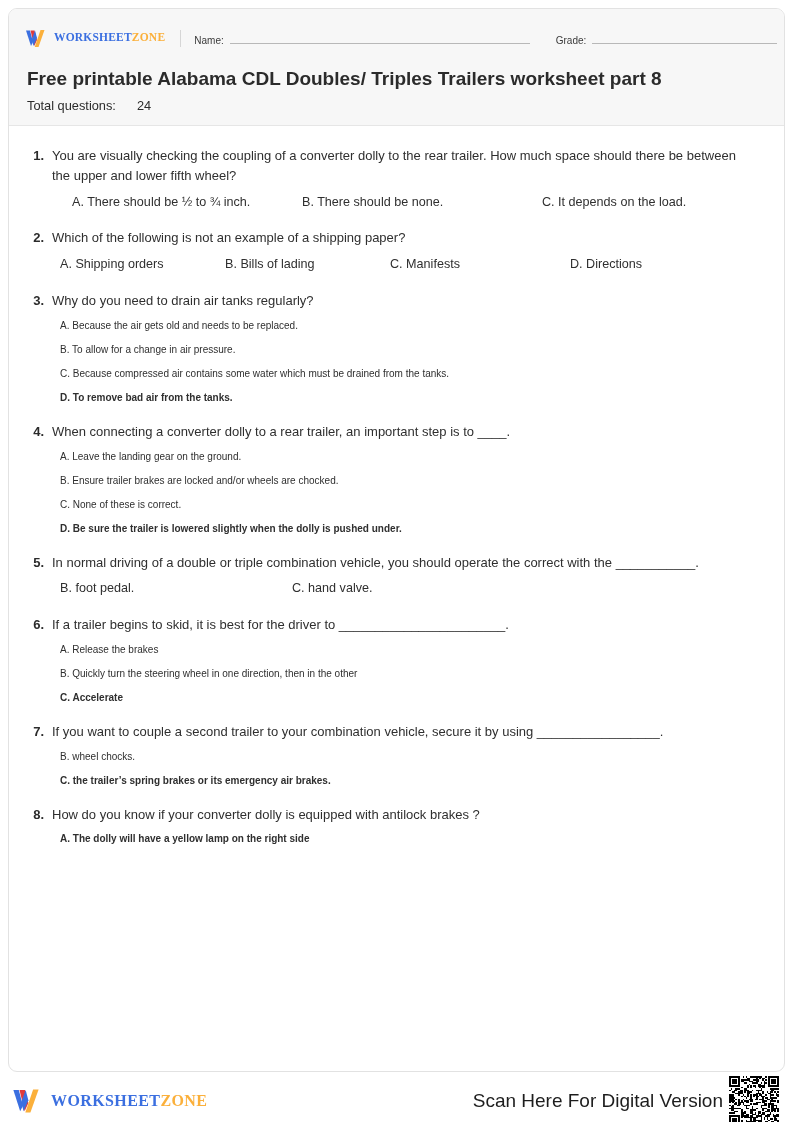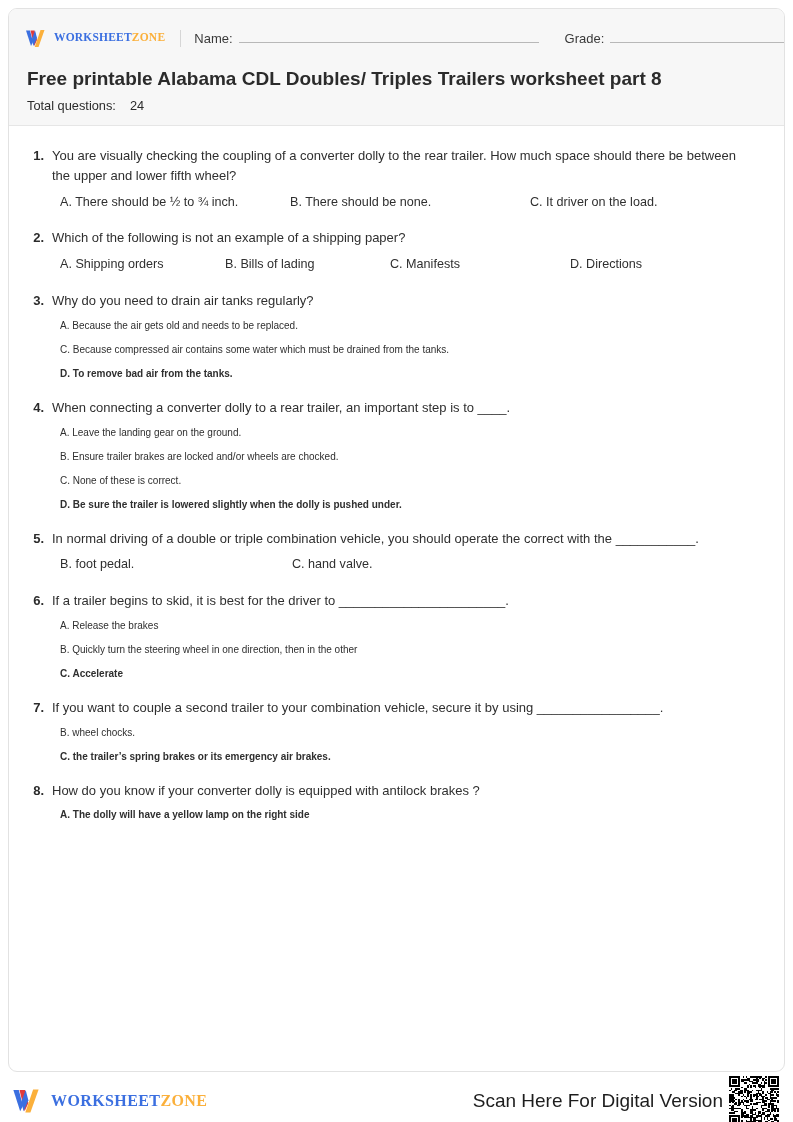--- a/index.html
+++ b/index.html
@@ -72,21 +72,21 @@
     background: #d6d6d6;
     margin: 0 13px 0 15px;
     flex-shrink: 0;
   }
   .field {
     display: flex;
     align-items: baseline;
     flex-shrink: 0;
   }
   .field-label {
-    font-size: 13px;
+    font-size: 10px;
     color: #3a3a3a;
     white-space: nowrap;
     margin-right: 6px;
   }
   .field-rule {
     border-bottom: 1px solid #b8b8b8;
     height: 13px;
   }
   .rule-name { width: 300px; }
   .rule-grade { width: 185px; }
@@ -100,21 +100,21 @@
     font-weight: bold;
     color: #2b2b2b;
     line-height: 1.25;
     margin: 0 0 7px 0;
   }
   .total-row {
     font-size: 12.8px;
     color: #2b2b2b;
     line-height: 1.2;
   }
-  .total-row .total-count { margin-left: 14px; }
+  .total-row .total-count { margin-left: 21px; }
 
   
   .body {
     padding: 20px 22px 10px 22px;
   }
   .question {
     margin-bottom: 17px;
   }
   .q-head {
     display: flex;
@@ -152,21 +152,21 @@
     display: flex;
     align-items: baseline;
   }
   .options.inline .opt {
     font-size: 12.6px;
     color: #2f2f2f;
     line-height: 1.5;
   }
 
   
-  .cols-3a .opt:nth-child(1) { width: 230px; }
+  .cols-3a .opt:nth-child(1) { width: 230px; margin-left: 12px; }
   .cols-3a .opt:nth-child(2) { width: 240px; }
 
   .cols-4 .opt:nth-child(1) { width: 165px; }
   .cols-4 .opt:nth-child(2) { width: 165px; }
   .cols-4 .opt:nth-child(3) { width: 180px; }
 
   .cols-3b .opt:nth-child(1) { width: 232px; }
   .cols-3b .opt:nth-child(2) { width: 237px; }
 
   
@@ -249,21 +249,21 @@
 
   <div class="body" id="questions-body">
       <div class="question">
         <div class="q-head">
           <div class="q-num">1.</div>
           <div class="q-text">You are visually checking the coupling of a converter dolly to the rear trailer. How much space should there be between the upper and lower fifth wheel?</div>
         </div>
         <div class="options inline cols-3a">
           <div class="opt">A. There should be ½ to ¾ inch.</div>
           <div class="opt">B. There should be none.</div>
-          <div class="opt">C. It driver on the load.</div>
+          <div class="opt">C. It depends on the load.</div>
         </div>
       </div>
       <div class="question">
         <div class="q-head">
           <div class="q-num">2.</div>
           <div class="q-text">Which of the following is not an example of a shipping paper?</div>
         </div>
         <div class="options inline cols-4">
           <div class="opt">A. Shipping orders</div>
           <div class="opt">B. Bills of lading</div>
@@ -271,20 +271,21 @@
           <div class="opt">D. Directions</div>
         </div>
       </div>
       <div class="question">
         <div class="q-head">
           <div class="q-num">3.</div>
           <div class="q-text">Why do you need to drain air tanks regularly?</div>
         </div>
         <div class="options stacked">
           <div class="opt">A. Because the air gets old and needs to be replaced.</div>
+          <div class="opt">B. To allow for a change in air pressure.</div>
           <div class="opt">C. Because compressed air contains some water which must be drained from the tanks.</div>
           <div class="opt">D. To remove bad air from the tanks.</div>
         </div>
       </div>
       <div class="question">
         <div class="q-head">
           <div class="q-num">4.</div>
           <div class="q-text">When connecting a converter dolly to a rear trailer, an important step is to ____.</div>
         </div>
         <div class="options stacked">

